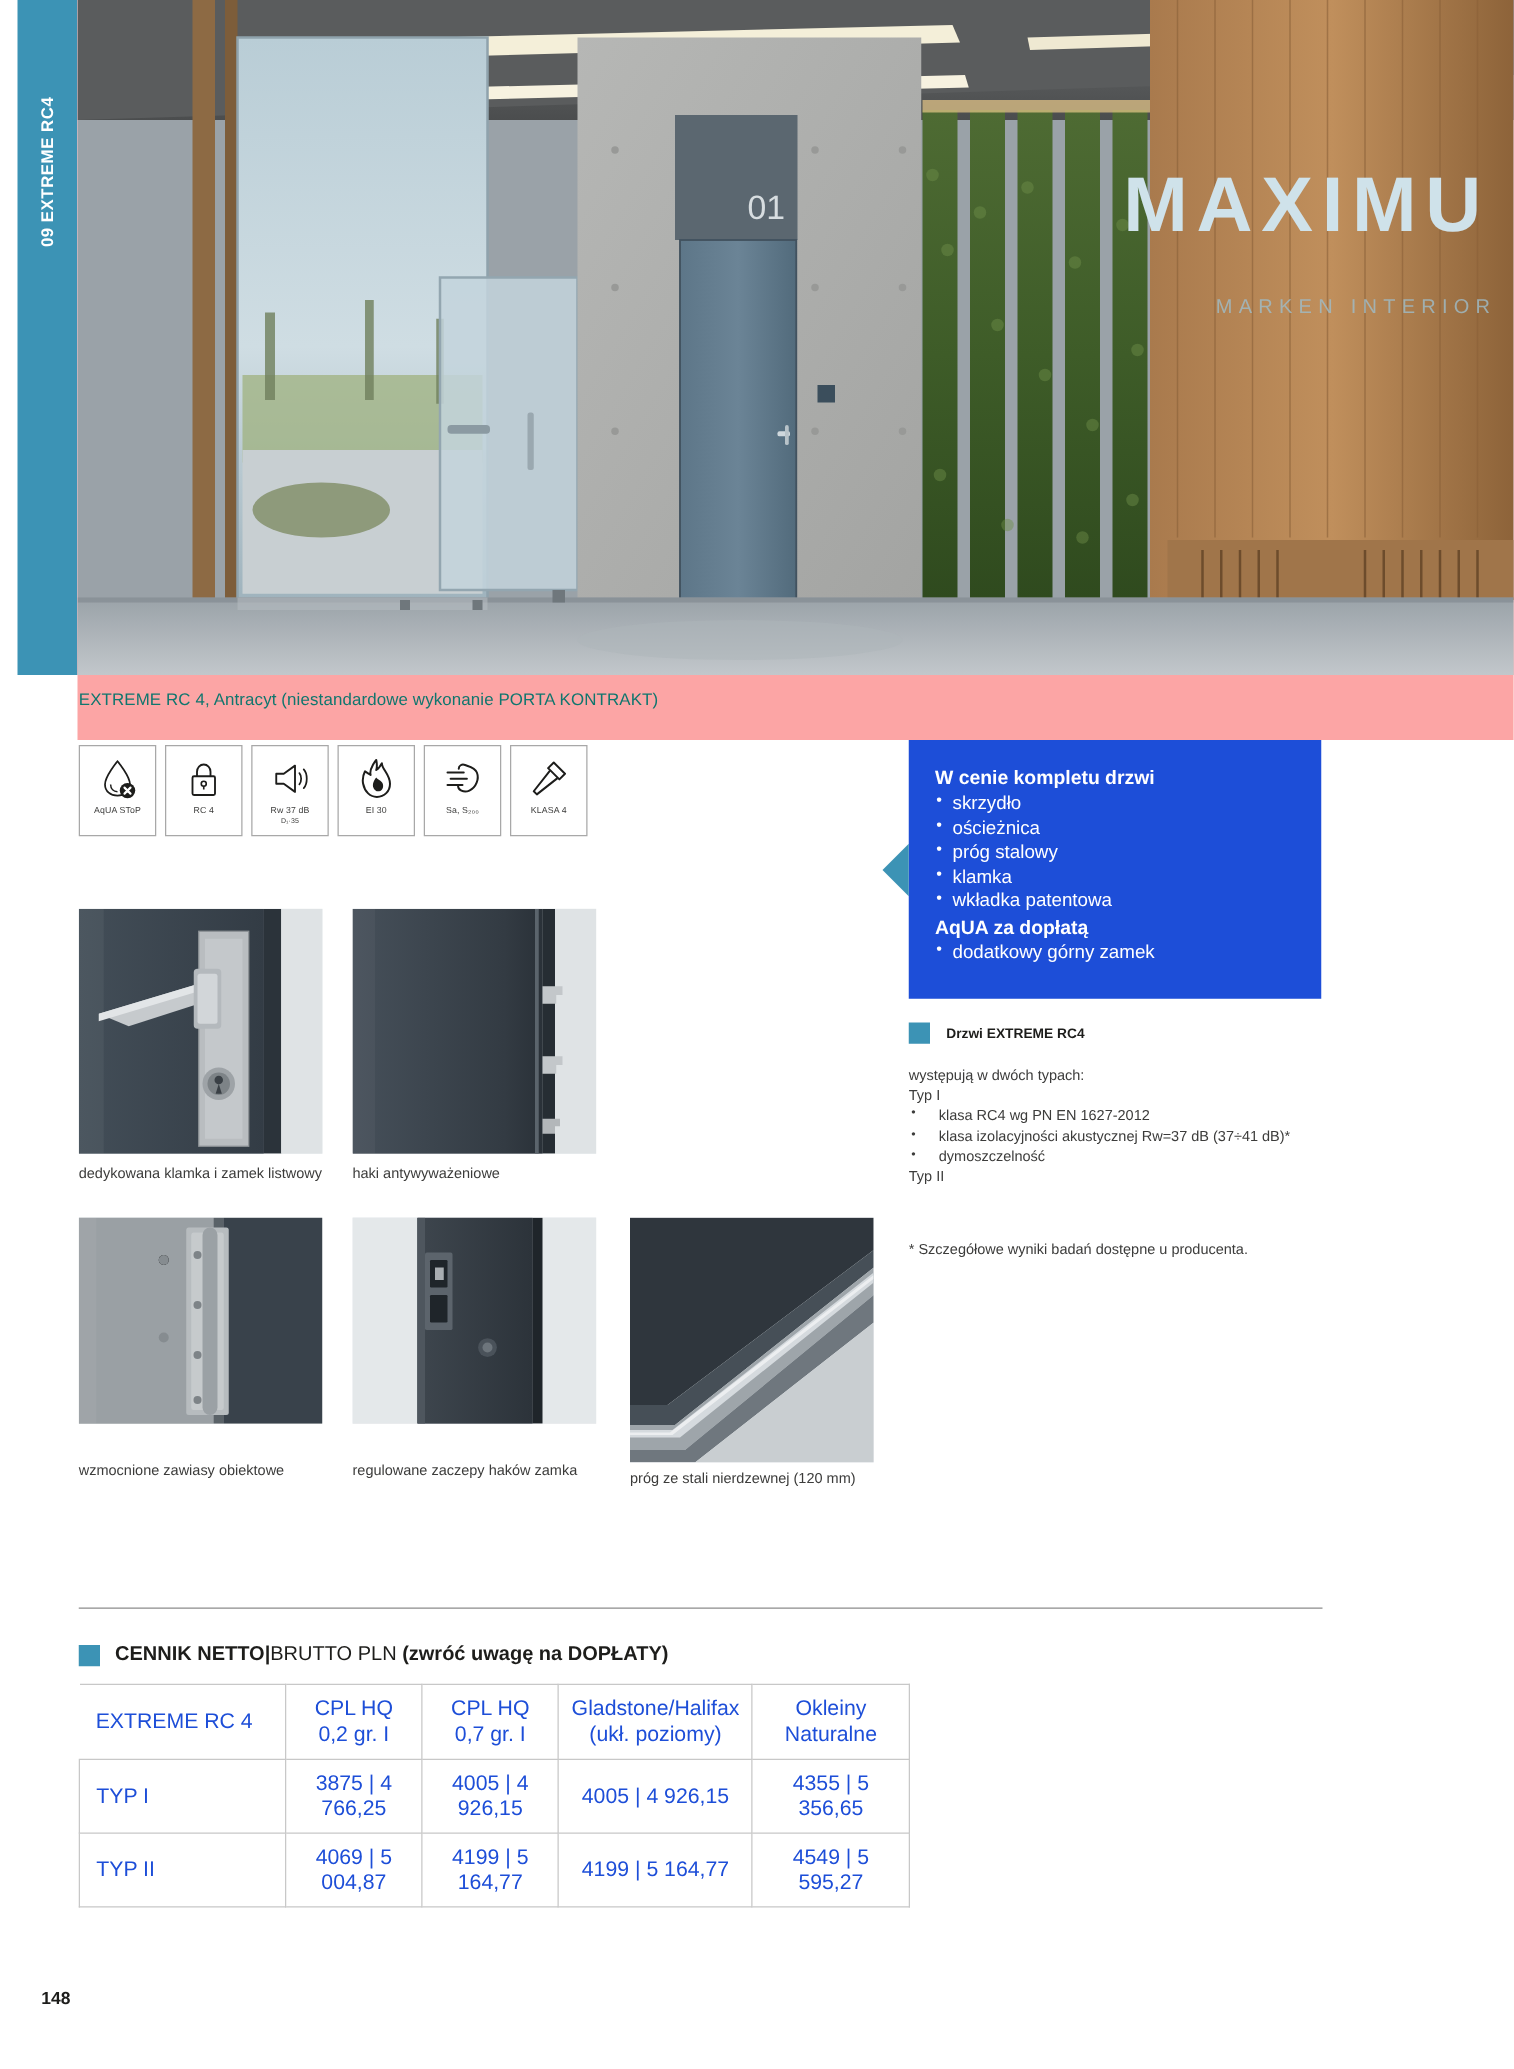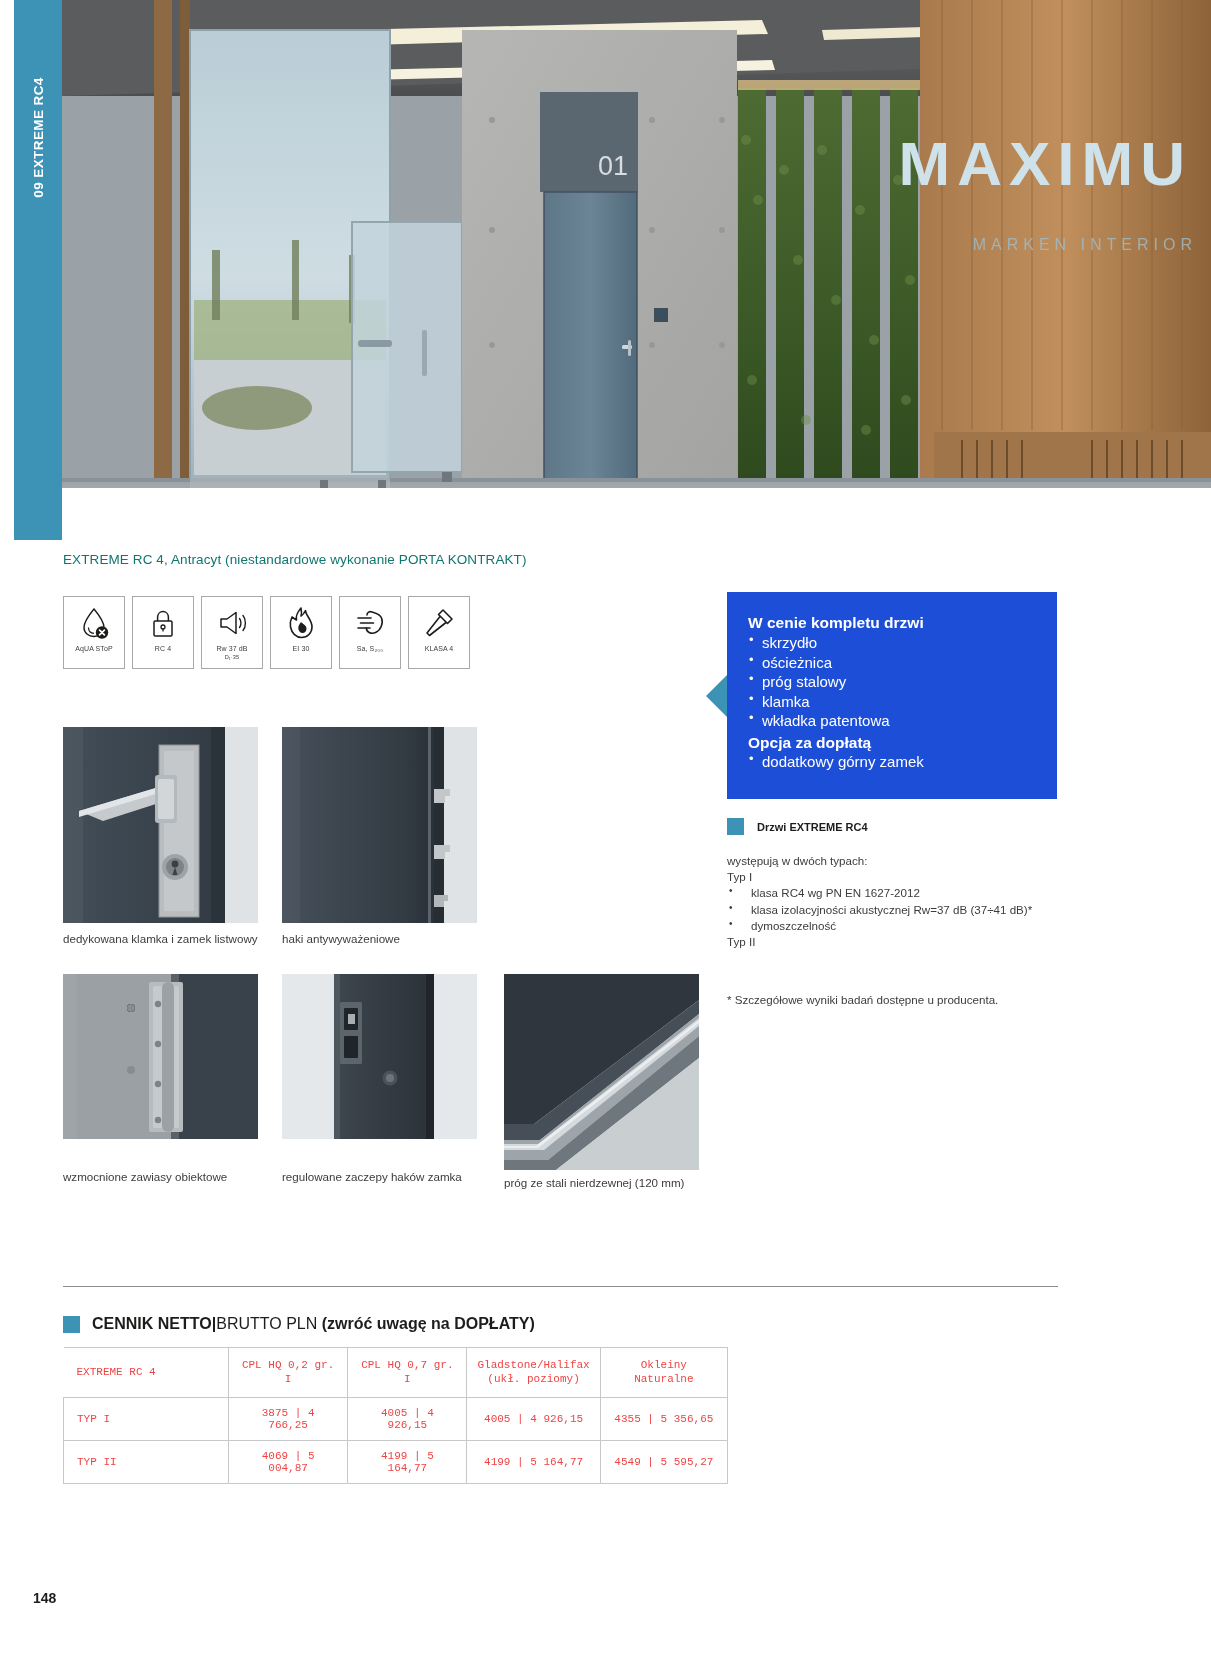--- a/index.html
+++ b/index.html
@@ -26,23 +26,23 @@
     white-space: nowrap;
     color: #ffffff;
     font-size: 13.5px;
     font-weight: bold;
     letter-spacing: .4px;
   }
 
   
   .hero {
     position: absolute; left: 62px; top: 0;
-    width: 1149px; height: 488px;
+    width: 1149px; height: 592px;
     overflow: hidden;
-    background: #22c55e;
+    background: #fca5a5;
   }
   .hero-svg { display: block; width: 1149px; height: 540px; }
 
   .hero-caption {
     position: absolute; left: 63px; top: 552px;
     font-size: 13.5px; color: #0f766e;
     letter-spacing: .1px;
   }
 
   
@@ -141,23 +141,22 @@
     display: flex; align-items: center; gap: 12px;
   }
   .price-head-text { font-size: 16px; color: #1d1d1b; }
   .price-head-text b { font-weight: bold; }
   .price-head-text .reg { font-weight: normal; }
 
   table.price {
     position: absolute; left: 63px; top: 1347px;
     width: 665px;
     border-collapse: collapse;
-    font-size: 11px;
-    color: #ef4444;
-    font-family: Liberation Mono, monospace;
+    font-size: 17px;
+    color: #1d4ed8;
   }
   table.price th, table.price td {
     border: 1px solid #c8c8c8;
     padding: 9px 10px;
     font-weight: normal;
     text-align: center;
     height: 42px;
     vertical-align: middle;
   }
   table.price th:first-child, table.price td:first-child {
@@ -402,21 +401,21 @@
 
   <div class="callout">
     <h3>W cenie kompletu drzwi</h3>
     <ul>
       <li>skrzydło</li>
       <li>ościeżnica</li>
       <li>próg stalowy</li>
       <li>klamka</li>
       <li>wkładka patentowa</li>
     </ul>
-    <h4>Opcja za dopłatą</h4>
+    <h4>AqUA za dopłatą</h4>
     <ul>
       <li>dodatkowy górny zamek</li>
     </ul>
   </div>
 
   <div class="spec-head">
     <span class="blue-square"></span>
     <span class="spec-head-title">Drzwi EXTREME RC4</span>
   </div>
 

